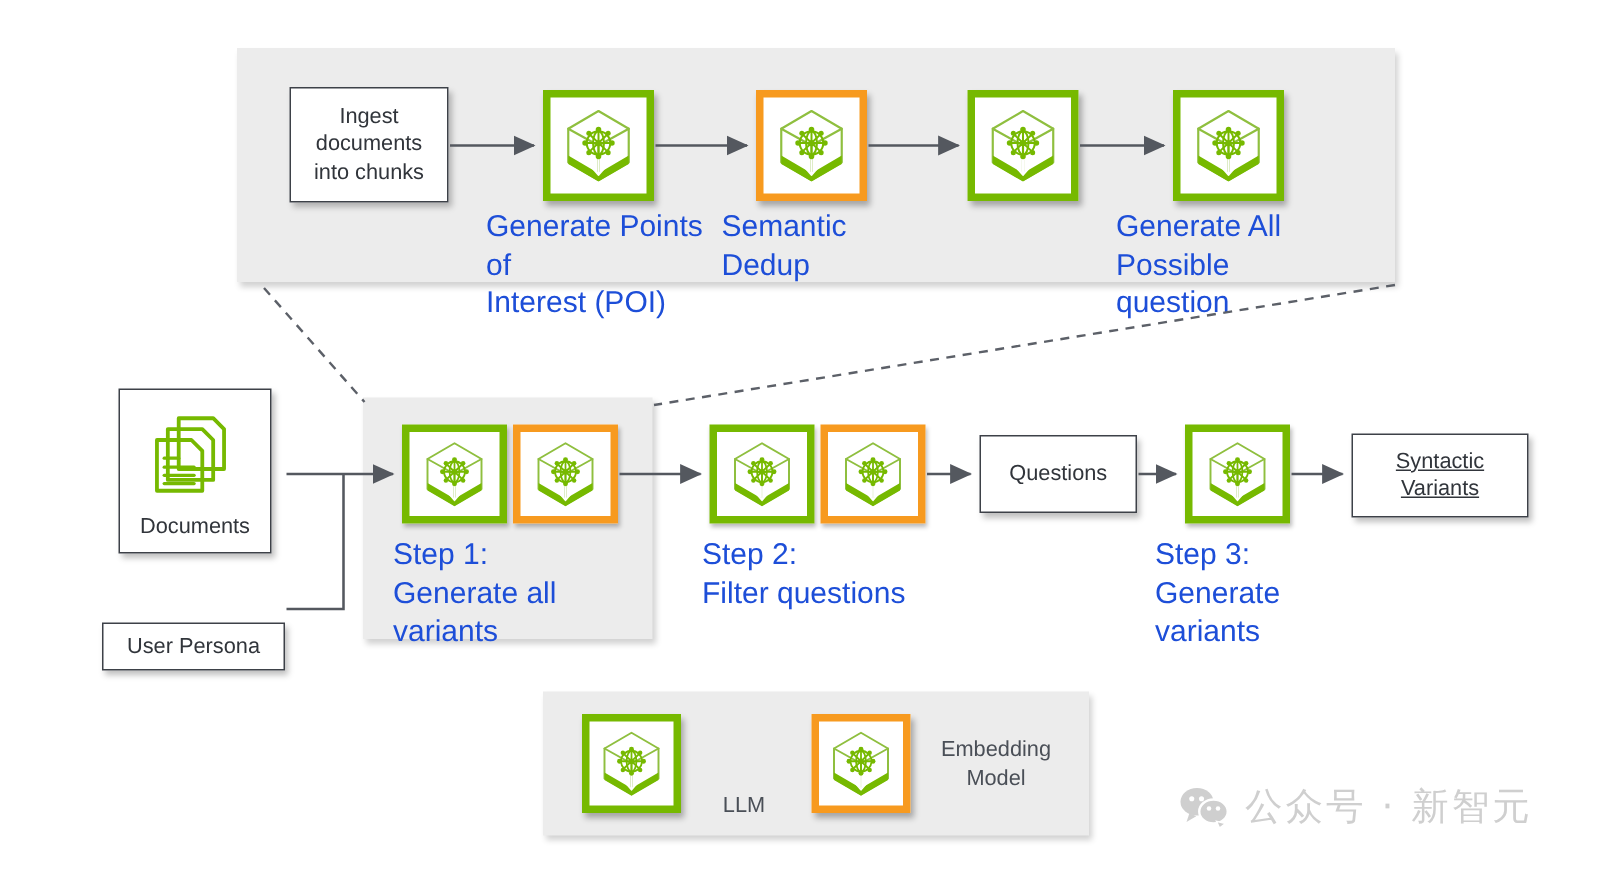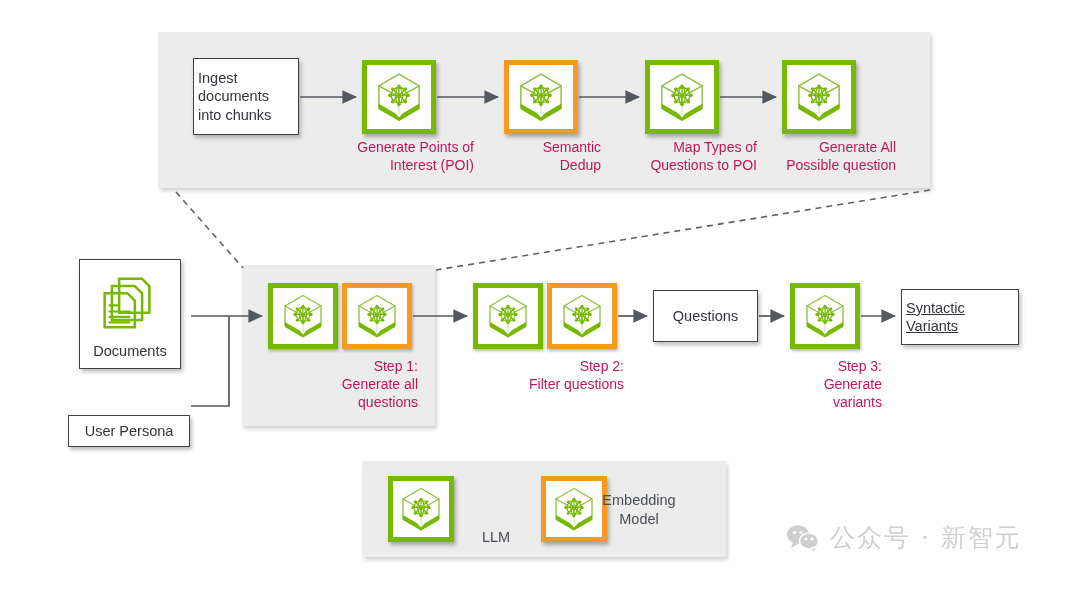--- a/index.html
+++ b/index.html
@@ -18,45 +18,45 @@
     position:absolute;
     background:#ececec;
     box-shadow:2px 3px 4px rgba(0,0,0,.18);
   }
   .wbox{
     position:absolute;
     background:#ffffff;
     border:1.6px solid #3d4148;
     box-shadow:2px 3px 4px rgba(0,0,0,.25);
     display:flex;align-items:center;justify-content:center;
-    text-align:left;
+    text-align:center;
     font-size:14.5px;
     line-height:1.25;
     color:#31353b;
     box-sizing:border-box;
   }
   .wbox span{display:block;padding:0 4px;}
 
   .chip{
     position:absolute;
     box-sizing:border-box;
     background:#ffffff;
     border:5px solid #76b900;
     display:flex;align-items:center;justify-content:center;
     box-shadow:2px 3px 4px rgba(0,0,0,.30);
   }
   .chip.orange{border-color:#f79a1f;}
   .chip.flat{box-shadow:1px 2px 3px rgba(0,0,0,.28);}
 
   .caption{
     position:absolute;
-    text-align:right;
-    font-size:14px;
+    text-align:left;
+    font-size:20px;
     line-height:1.28;
-    color:#be185d;
+    color:#1d4ed8;
     white-space:pre-line;
   }
 
   
   #wires{position:absolute;left:0;top:0;width:1080px;height:590px;pointer-events:none;}
 
   
   .legend-label{
     position:absolute;
     font-size:14.5px;
@@ -155,22 +155,20 @@
       </svg>
   </div>
   <div class="caption" style="left:481px;top:139px;width:120px;">Semantic
 Dedup</div>
 
   <div class="chip" style="left:645px;top:60px;width:74px;height:74px;">
     <svg viewBox="0 0 100 100" width="56" height="56">
         <use href="#cube-node"></use>
       </svg>
   </div>
-  <div class="caption" style="left:607px;top:139px;width:150px;">Map Types of
-Questions to POI</div>
 
   <div class="chip" style="left:782px;top:60px;width:74px;height:74px;">
     <svg viewBox="0 0 100 100" width="56" height="56">
         <use href="#cube-node"></use>
       </svg>
   </div>
   <div class="caption" style="left:744px;top:139px;width:152px;">Generate All
 Possible question</div>
 
   <div class="wbox" style="left:68px;top:259px;width:102px;height:110px;align-items:flex-end;padding-bottom:8px;margin-left:11px;">
@@ -192,21 +190,21 @@
         <use href="#cube-node"></use>
       </svg>
   </div>
   <div class="chip flat orange" style="left:342px;top:283px;width:70px;height:66px;">
     <svg viewBox="0 0 100 100" width="50" height="50">
         <use href="#cube-node"></use>
       </svg>
   </div>
   <div class="caption" style="left:262px;top:358px;width:156px;">Step 1:
 Generate all
-questions</div>
+variants</div>
 
   <div class="chip flat" style="left:473px;top:283px;width:70px;height:66px;">
     <svg viewBox="0 0 100 100" width="50" height="50">
         <use href="#cube-node"></use>
       </svg>
   </div>
   <div class="chip flat orange" style="left:547px;top:283px;width:70px;height:66px;">
     <svg viewBox="0 0 100 100" width="50" height="50">
         <use href="#cube-node"></use>
       </svg>
@@ -239,21 +237,21 @@
         <use href="#cube-node"></use>
       </svg>
   </div>
   <div class="legend-label" style="left:466px;top:500px;width:60px;margin-top:28px;">LLM</div>
 
   <div class="chip orange" style="left:541px;top:476px;width:66px;height:66px;">
     <svg viewBox="0 0 100 100" width="50" height="50">
         <use href="#cube-node"></use>
       </svg>
   </div>
-  <div class="legend-label" style="left:588px;top:491px;width:102px;">Embedding
+  <div class="legend-label" style="left:613px;top:491px;width:102px;">Embedding
 Model</div>
 
   <svg id="wires">
     <g stroke="#54585f" stroke-width="1.7" fill="none" marker-end="url(#ah)">
 
       <path d="M300 97 H356"></path>
       <path d="M437 97 H498"></path>
       <path d="M579 97 H639"></path>
       <path d="M720 97 H776"></path>
 

